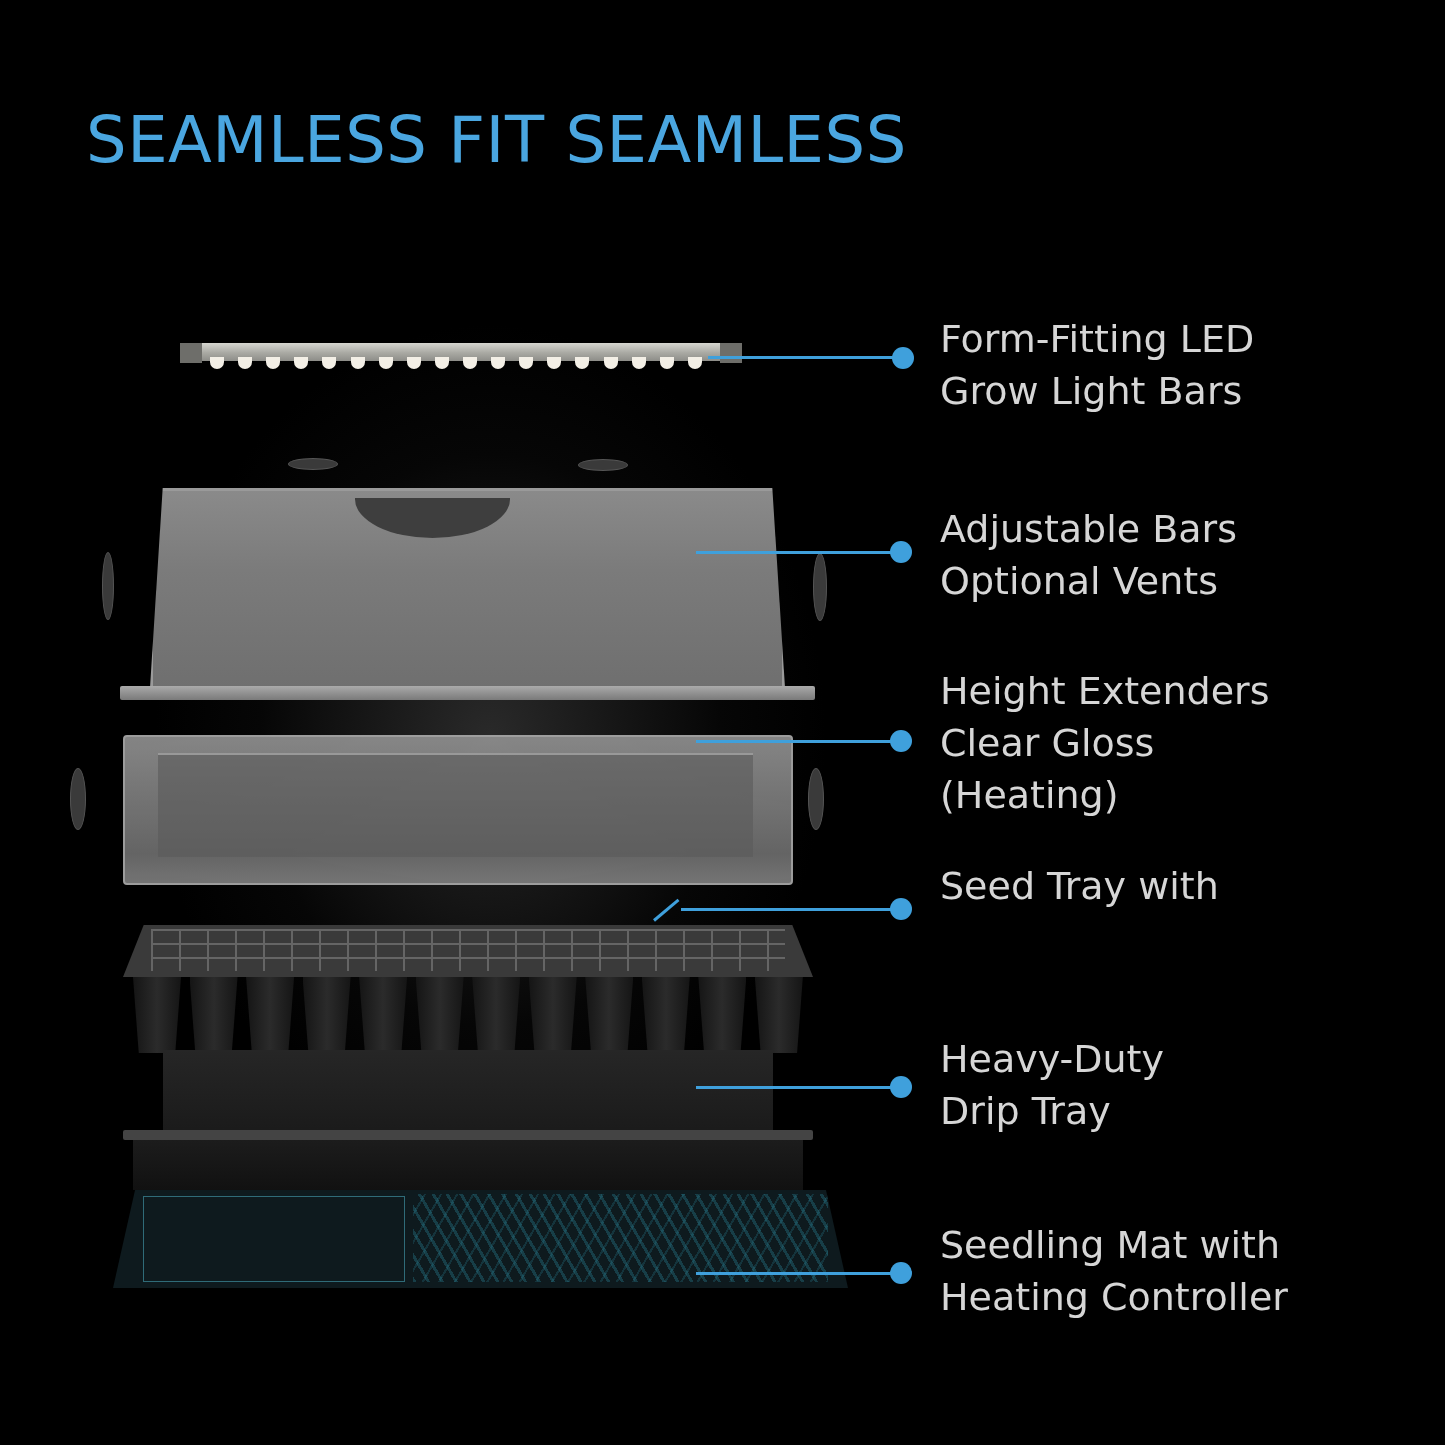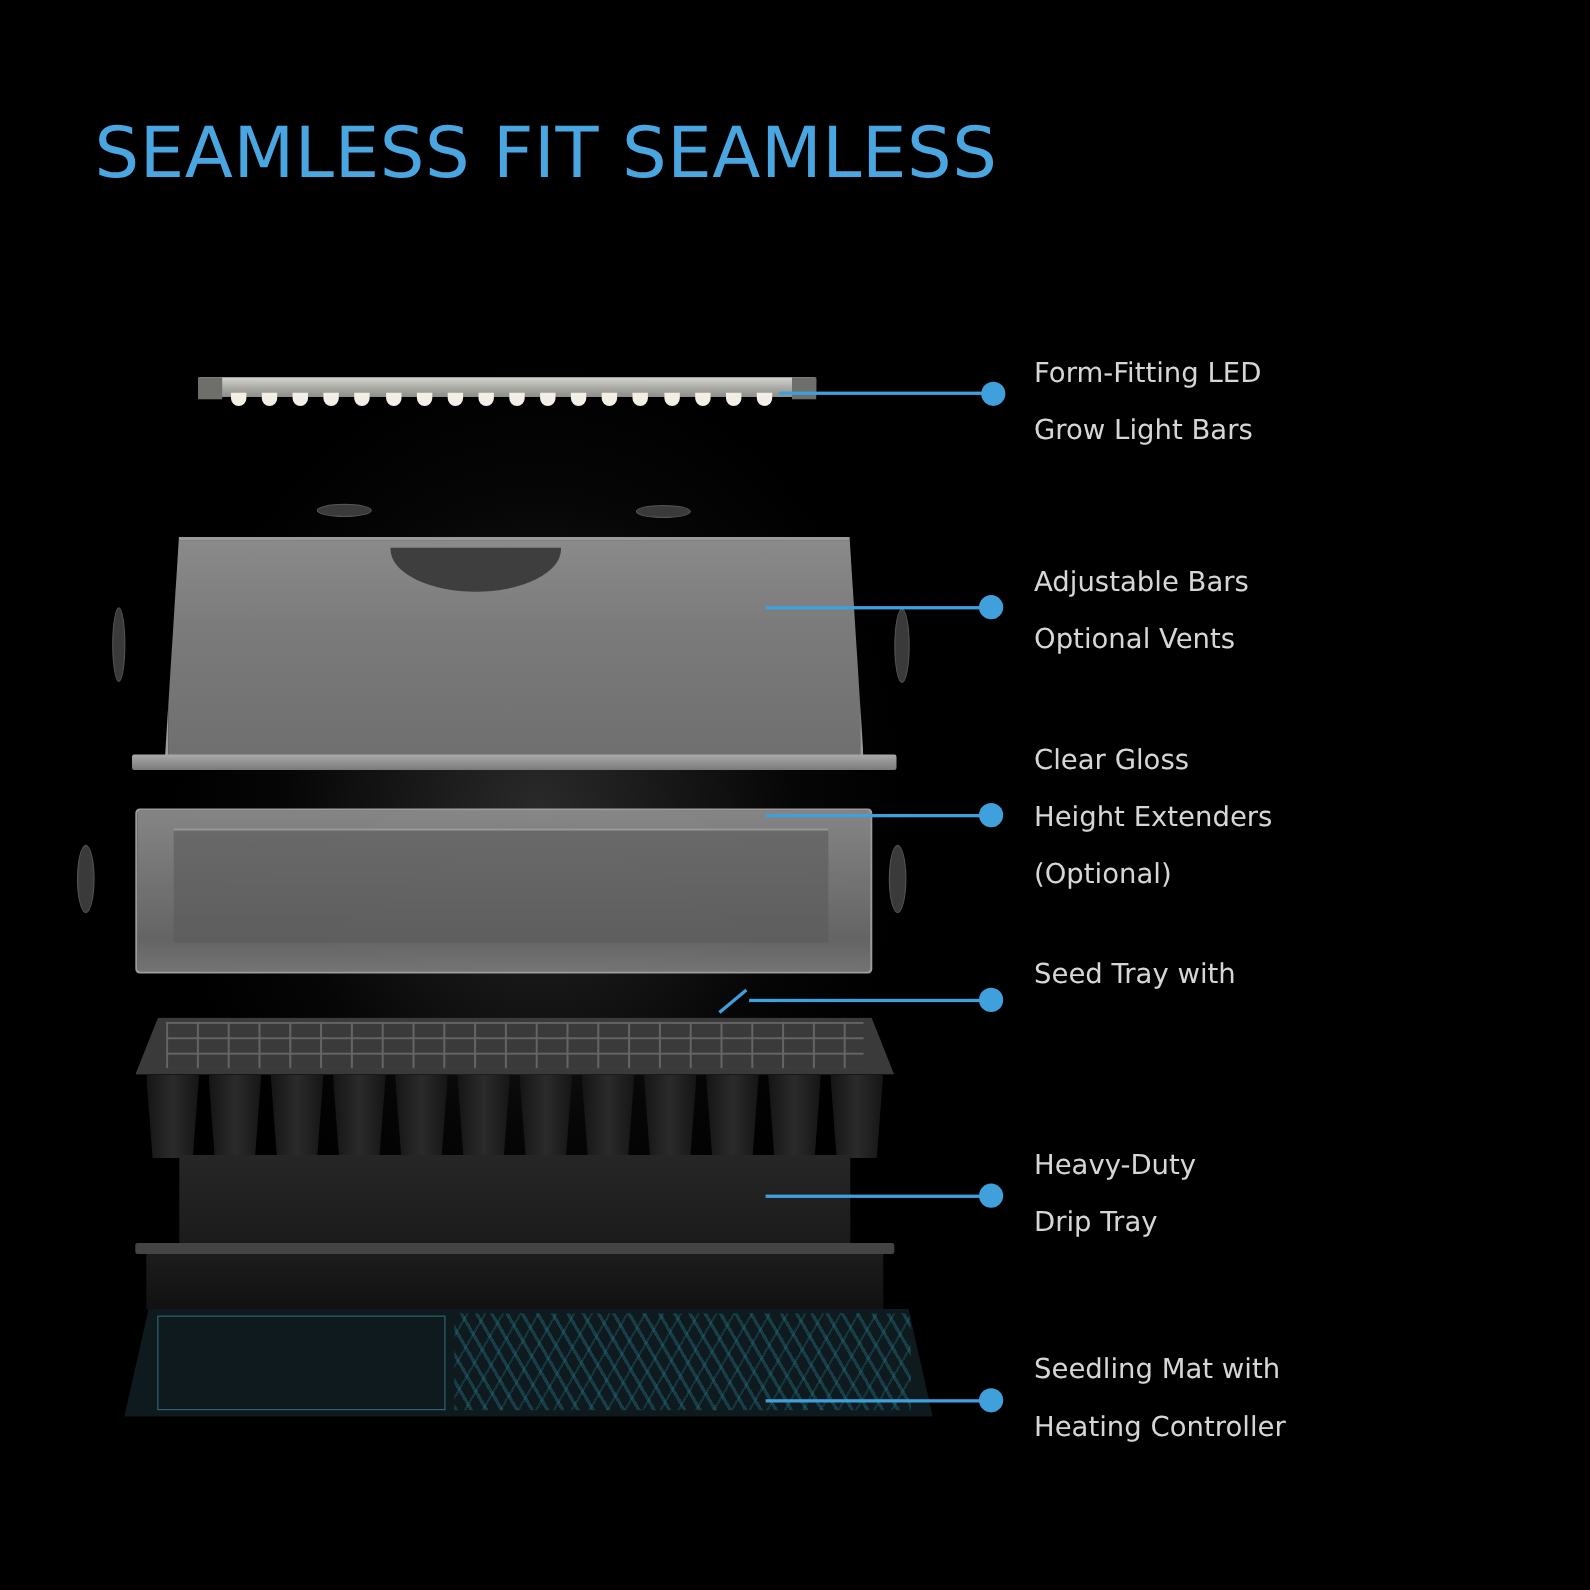--- a/index.html
+++ b/index.html
@@ -2,21 +2,21 @@
 <html><head>
 <meta charset="utf-8">
 <style>
   html, body { margin:0; padding:0; }
   body { width:1445px; height:1445px; background:#000; overflow:hidden; position:relative;
          font-family:"DejaVu Sans","Liberation Sans",sans-serif; }
   .glow { position:absolute; left:80px; top:260px; width:820px; height:1000px;
           background: radial-gradient(ellipse 420px 520px at 50% 48%, rgba(120,120,120,0.35), rgba(40,40,40,0.15) 55%, rgba(0,0,0,0) 80%); }
   .title { position:absolute; left:86px; top:108px; font-size:64px; color:#4aa6e0; letter-spacing:0.5px;
            font-family:"DejaVu Sans",sans-serif; font-weight:normal; line-height:1; }
-  .label { position:absolute; left:940px; color:#d6d6d6; font-size:25px; line-height:52px; font-weight:normal; }
+  .label { position:absolute; left:940px; color:#d6d6d6; font-size:38px; line-height:52px; font-weight:normal; }
   .label span { display:block; white-space:nowrap; }
   .line { position:absolute; height:3px; background:#3fa0dc; }
   .dot { position:absolute; width:22px; height:22px; border-radius:50%; background:#3fa0dc; }
   
   .led { position:absolute; left:180px; top:343px; width:562px; height:18px; }
   .led .rail { position:absolute; left:0; top:0; width:100%; height:18px; background:linear-gradient(#d6d6d0,#a9a9a3 55%,#8d8d88); border-radius:2px; }
   .led .cap { position:absolute; top:0; width:22px; height:20px; background:#6e6e6a; }
   .led .bulbs { position:absolute; left:30px; top:14px; right:40px; height:12px; display:flex; justify-content:space-between; }
   .led .bulbs i { width:14px; height:12px; background:#f3efe6; border-radius:0 0 8px 8px; display:block; }
   
@@ -158,23 +158,23 @@
 
 <div class="label" style="top:313px">
   <span>Form-Fitting LED</span>
   <span>Grow Light Bars</span>
 </div>
 <div class="label" style="top:503px">
   <span>Adjustable Bars</span>
   <span>Optional Vents</span>
 </div>
 <div class="label" style="top:665px">
+  <span>Height Extenders</span>
   <span>Clear Gloss</span>
-  <span>Height Extenders</span>
-  <span>(Optional)</span>
+  <span>(Heating)</span>
 </div>
 <div class="label" style="top:860px">
   <span>Seed Tray with</span>
 </div>
 <div class="label" style="top:1033px">
   <span>Heavy-Duty</span>
   <span>Drip Tray</span>
 </div>
 <div class="label" style="top:1219px">
   <span>Seedling Mat with</span>

